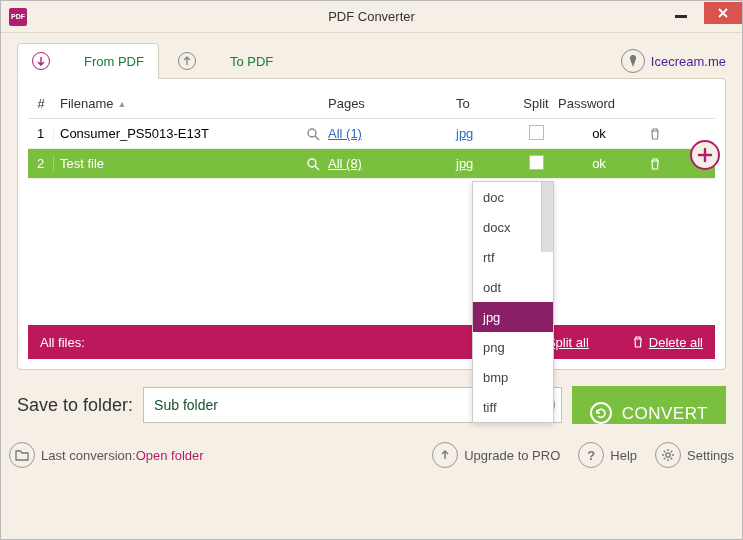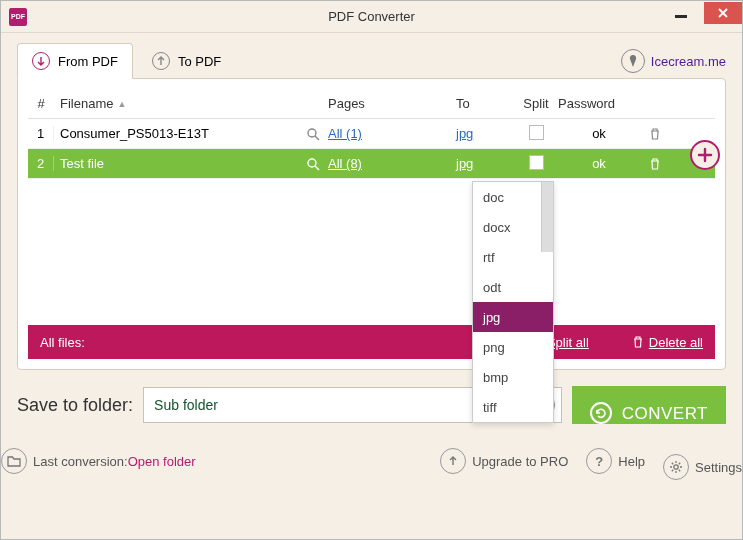--- a/index.html
+++ b/index.html
@@ -11,21 +11,21 @@
 .titlebar .app-icon { width: 18px; height: 18px; margin-left: 8px; background: #b01e6e; border-radius: 2px; display: flex; align-items: center; justify-content: center; color: #fff; font-size: 7px; font-weight: bold; }
 .titlebar .title { position: absolute; left: 50%; transform: translateX(-50%); font-size: 13px; color: #333; }
 .titlebar .win-controls { margin-left: auto; display: flex; }
 .win-btn { width: 38px; height: 22px; display: flex; align-items: center; justify-content: center; margin-top: -8px; }
 .win-min { background: #f5efe6; }
 .win-min .bar { width: 12px; height: 3px; background: #2b2b2b; margin-top: 8px; }
 .win-close { background: #d9534f; color: #fff; font-size: 15px; line-height: 1; margin-left: 4px; margin-right: 0; }
 
 
 .tabrow { display: flex; align-items: center; padding: 10px 16px 0 16px; position: relative; }
-.tab { height: 36px; border: 1px solid #d6cdbe; background: #fff; display: flex; align-items: center; padding: 0 14px; font-size: 13px; color: #000000; border-radius: 4px 4px 0 0; margin-right: 4px; cursor: pointer; }
+.tab { height: 36px; border: 1px solid #d6cdbe; background: #fff; display: flex; align-items: center; padding: 0 14px; font-size: 13px; color: #15803d; border-radius: 4px 4px 0 0; margin-right: 4px; cursor: pointer; gap: 26px; }
 .tab.active { border-bottom: 1px solid #fff; z-index: 2; }
 .tab.inactive { background: transparent; border-color: transparent; align-items: center; }
 .tab .tab-icon { width: 18px; height: 18px; border: 1.5px solid #b01e6e; border-radius: 50%; display: flex; align-items: center; justify-content: center; margin-right: 8px; color: #b01e6e; font-size: 10px; font-weight: bold; }
 .tab.inactive .tab-icon { border-color: #888; color: #888; }
 .brand { margin-left: auto; display: flex; align-items: center; color: #4c1d95; font-size: 13px; cursor: pointer; }
 .brand .brand-icon { width: 24px; height: 24px; border: 1.5px solid #888; border-radius: 50%; display: flex; align-items: center; justify-content: center; margin-right: 6px; }
 .brand .brand-icon svg { width: 10px; height: 14px; }
 
 
 .content { background: #fff; border: 1px solid #d6cdbe; margin: 0 16px; border-radius: 0 4px 4px 4px; padding: 10px 10px 10px 10px; margin-top: -1px; flex: 0 0 auto; position: relative; }
@@ -76,21 +76,21 @@
 
 .save-row { display: flex; align-items: center; padding: 16px 16px 0 16px; gap: 10px; }
 .save-label { font-size: 18px; color: #333; }
 .save-input-wrap { flex: 1; display: flex; align-items: center; background: #fff; border: 1px solid #c9c0b1; height: 36px; padding: 0 6px 0 10px; }
 .save-input { border: none; outline: none; flex: 1; font-size: 14px; color: #14532d; background: transparent; }
 .save-dd { width: 24px; height: 24px; border: 1.5px solid #888; border-radius: 50%; display: flex; align-items: center; justify-content: center; color: #555; cursor: pointer; }
 .convert-btn { background: #7bbf3f; color: #fff; height: 38px; display: flex; align-items: flex-end; padding: 0 18px; font-size: 17px; letter-spacing: 0.5px; cursor: pointer; }
 .convert-btn .cv-icon { width: 22px; height: 22px; border: 2px solid #fff; border-radius: 50%; display: flex; align-items: center; justify-content: center; margin-right: 10px; }
 
 
-.footer { display: flex; align-items: center; padding: 18px 0; font-size: 13px; color: #555; }
+.footer { display: flex; align-items: center; padding: 18px 8px; font-size: 13px; color: #555; }
 .footer .f-btn { display: flex; align-items: center; cursor: pointer; margin-right: 18px; }
 .footer .f-icon { width: 26px; height: 26px; border: 1.5px solid #999; border-radius: 50%; display: flex; align-items: center; justify-content: center; margin-right: 6px; color: #666; }
 .footer .right { margin-left: auto; display: flex; }
 .footer a { color: #b01e6e; text-decoration: none; }
 
 svg { display: block; }
 
 
 .add-wrap { position: absolute; top: 139px; right: 22px; z-index: 5; }
 .add-wrap .add-btn { position: static; transform: none; }
@@ -280,21 +280,21 @@
             </svg>
         </span>
         <span>Upgrade to PRO</span>
       </div>
       <div class="f-btn">
         <span class="f-icon">
           <span style="font-size:13px;font-weight:bold;color:#777;">?</span>
         </span>
         <span>Help</span>
       </div>
-      <div class="f-btn" style="margin-right:0;margin-top:12px;">
+      <div class="f-btn" style="margin-right:0;">
         <span class="f-icon">
           <svg width="14" height="14" viewBox="0 0 14 14">
               <circle cx="7" cy="7" r="2.2" stroke="#777" stroke-width="1.3" fill="none"></circle>
               <path d="M7 1 L7 3 M7 11 L7 13 M1 7 L3 7 M11 7 L13 7 M2.8 2.8 L4.2 4.2 M9.8 9.8 L11.2 11.2 M11.2 2.8 L9.8 4.2 M4.2 9.8 L2.8 11.2" stroke="#777" stroke-width="1.3"></path>
             </svg>
         </span>
         <span>Settings</span>
       </div>
     </div>
   </div>

